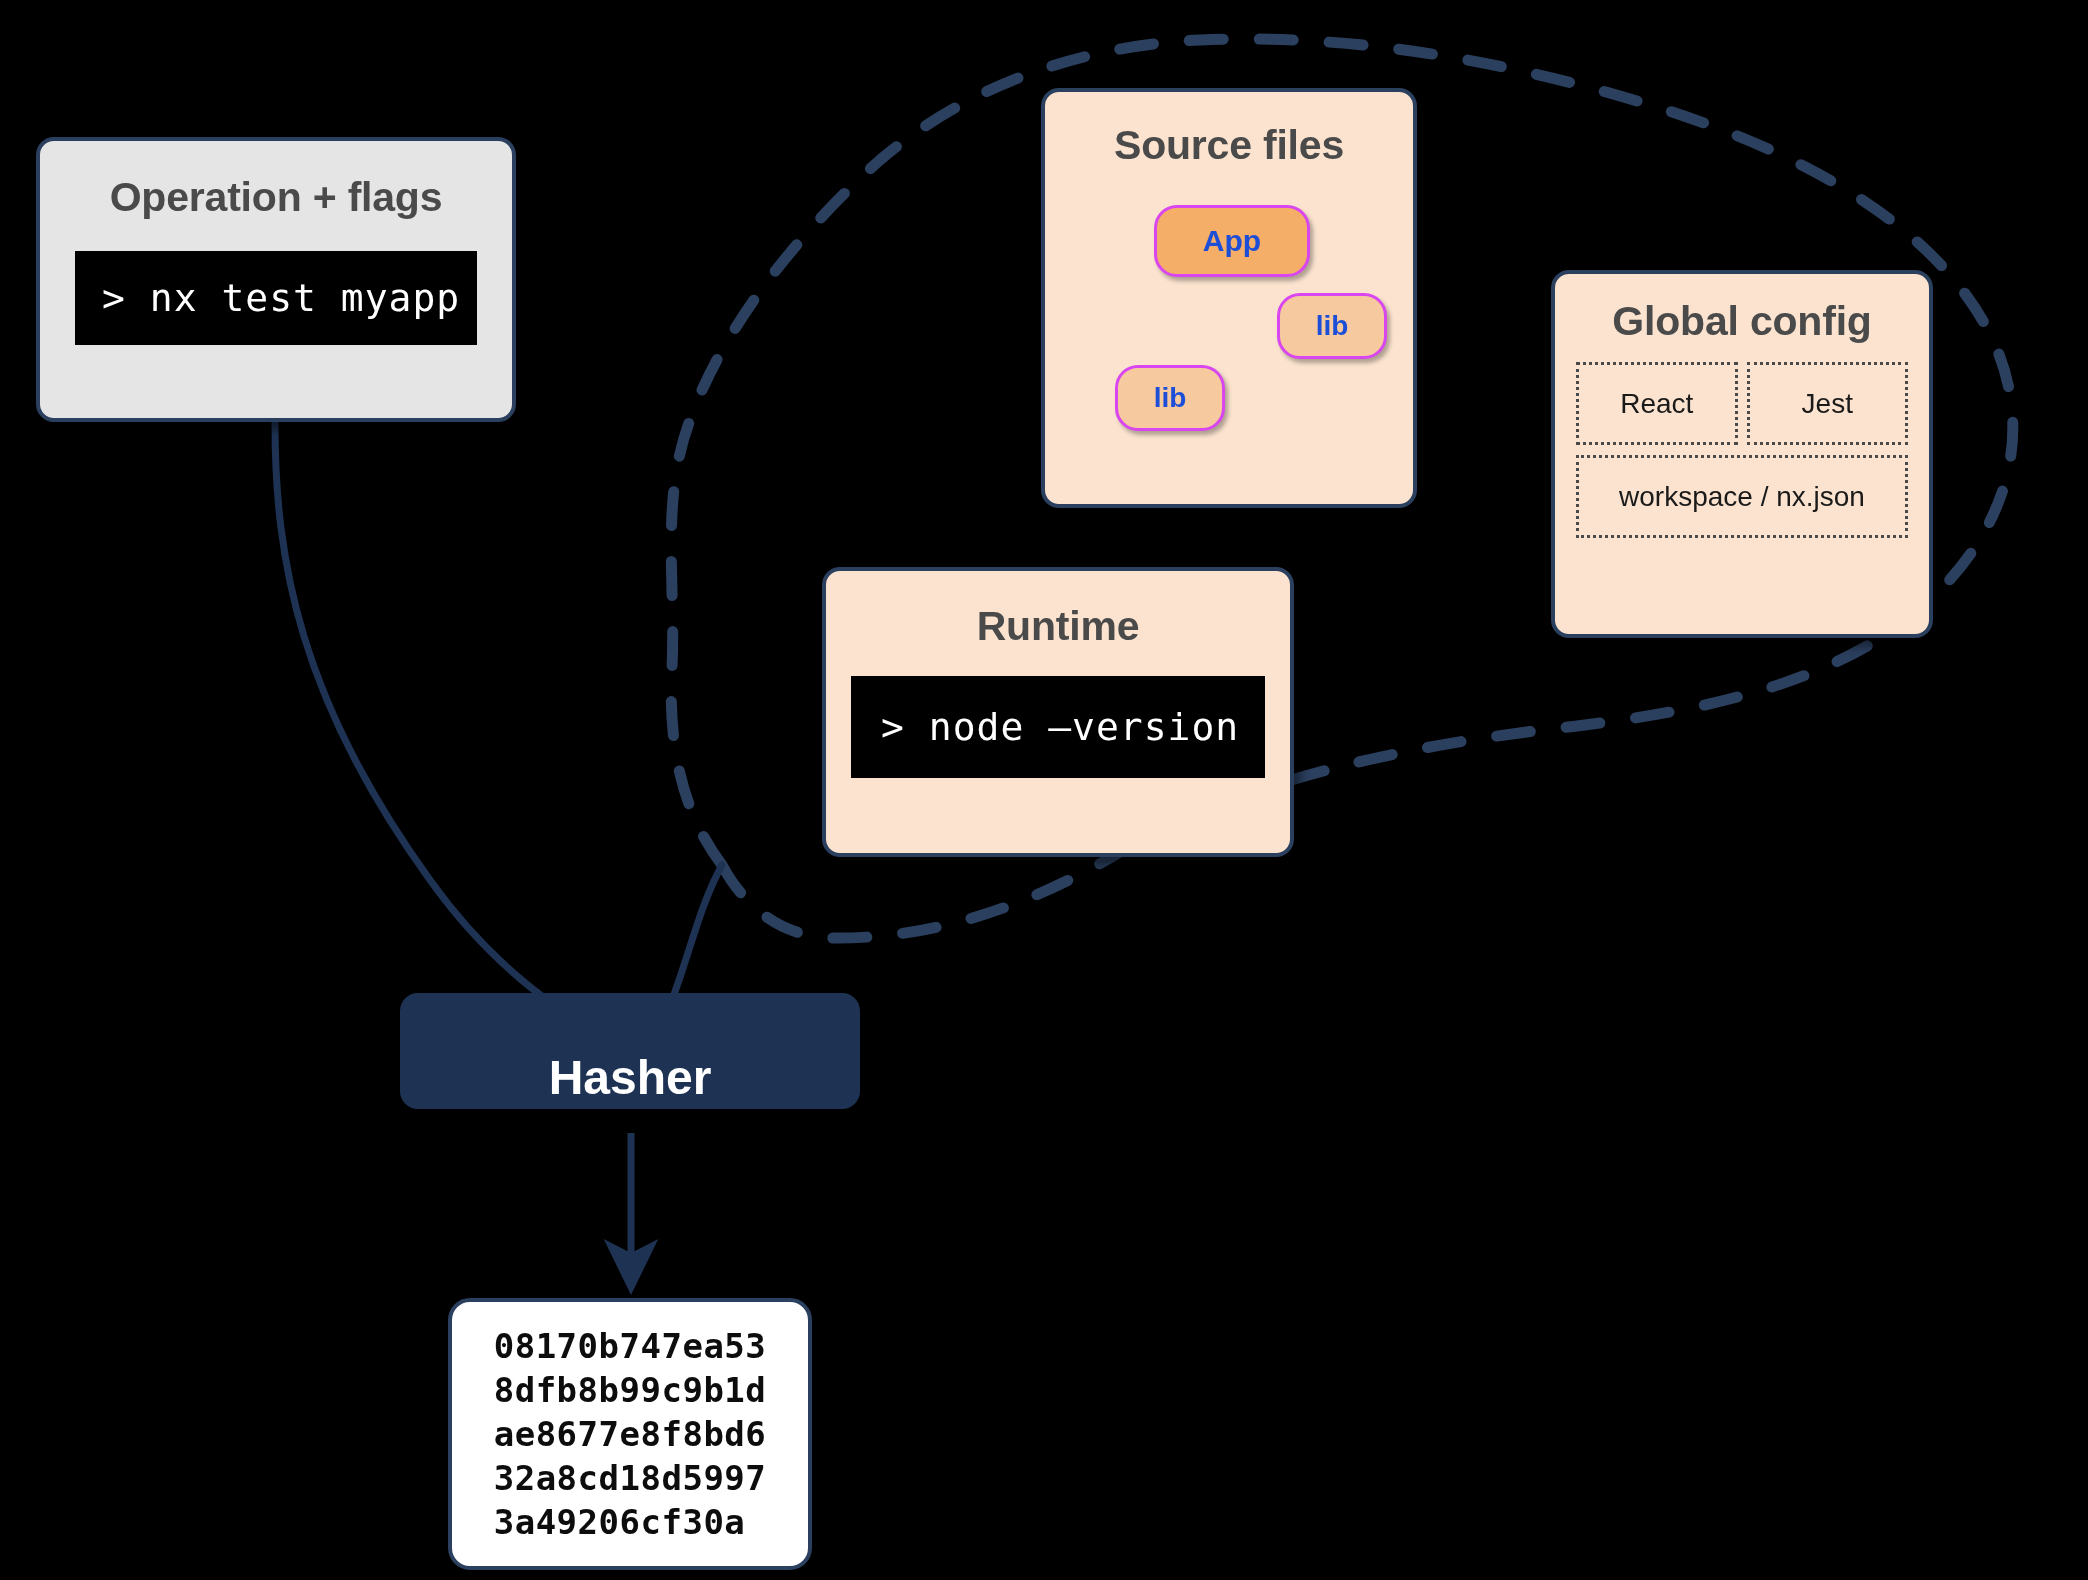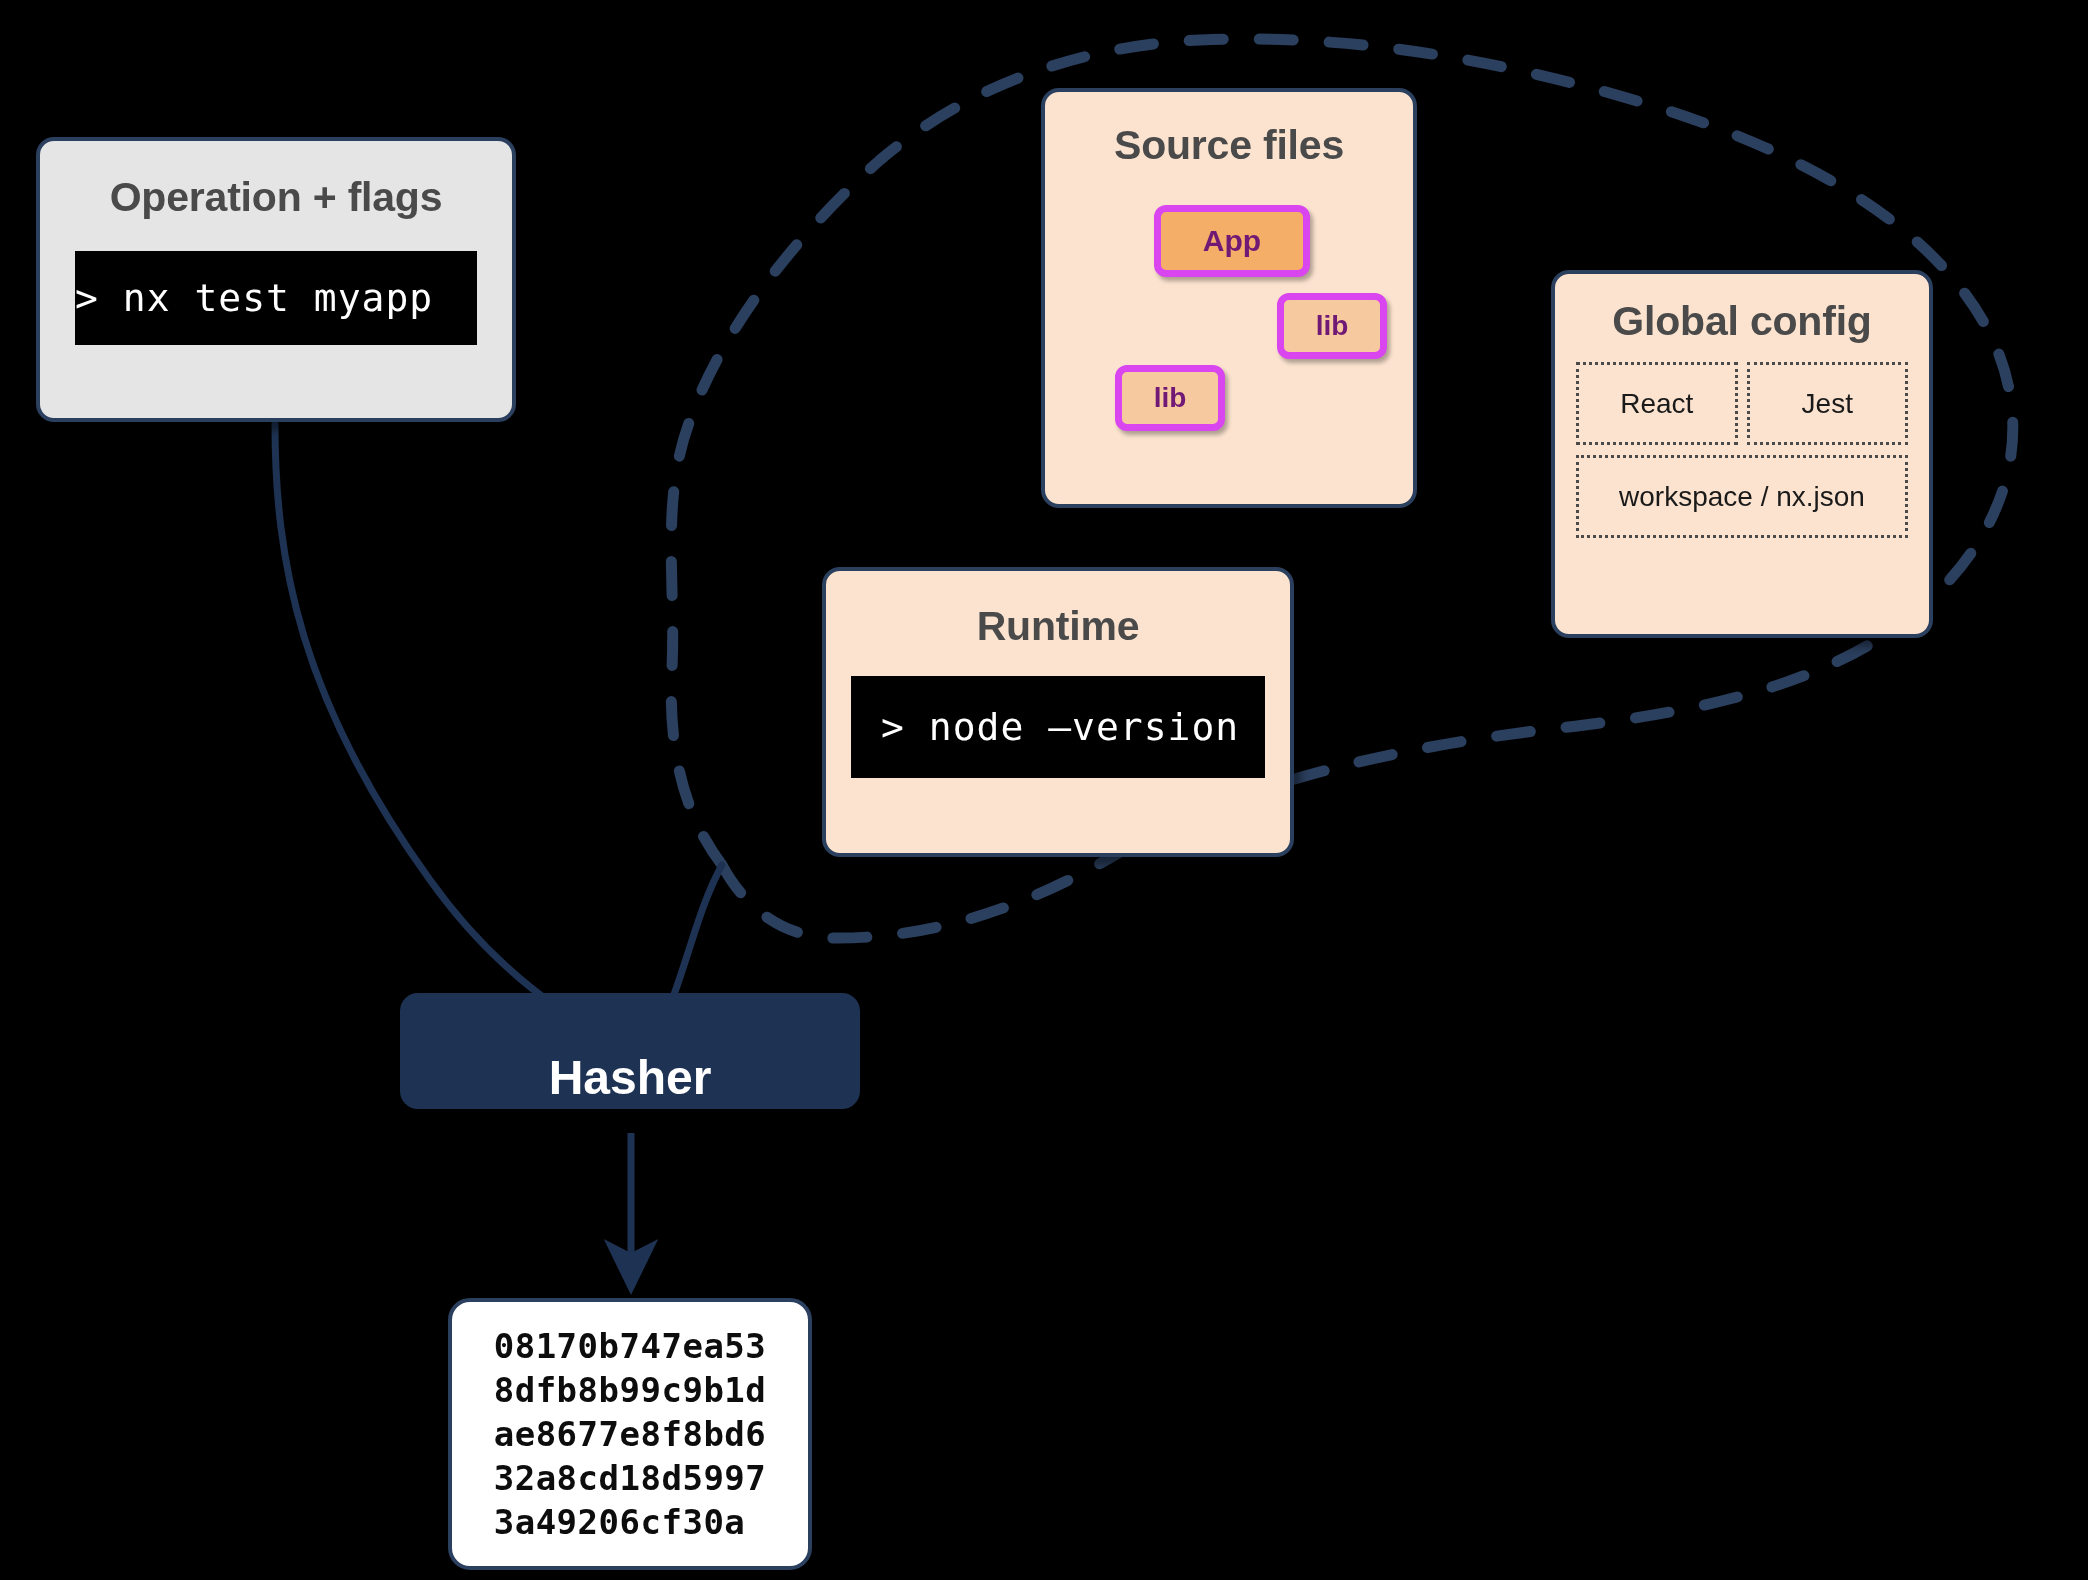--- a/index.html
+++ b/index.html
@@ -55,44 +55,45 @@
   #op-card {
     left: 36px; top: 137px;
     width: 480px; height: 285px;
     background: #e5e5e5;
   }
   #op-card .card-title { font-size: 41px; margin-top: 33px; }
   #op-card .terminal {
     width: 402px; height: 94px;
     margin-top: 30px;
     font-size: 38px;
+    padding-left: 27px;
   }
 
   
   #source-card {
     left: 1041px; top: 88px;
     width: 376px; height: 420px;
     background: #fbe3cf;
   }
   #source-card .card-title { font-size: 41px; margin-top: 30px; }
   .graph {
     position: relative;
     width: 100%;
     height: 260px;
     margin-top: 6px;
   }
   .node {
     position: absolute;
-    border: 7px solid #d946ef;
-    border-radius: 12px;
+    border: 3px solid #d946ef;
+    border-radius: 23px;
     display: flex;
     align-items: center;
     justify-content: center;
     font-weight: bold;
-    color: #701a75;
+    color: #1d4ed8;
     box-shadow: 3px 4px 4px rgba(0,0,0,0.30);
   }
   #node-app {
     left: 109px; top: 30px;
     width: 156px; height: 72px;
     background: #f4ae67;
     font-size: 30px;
   }
   #node-lib-right {
     left: 232px; top: 118px;

